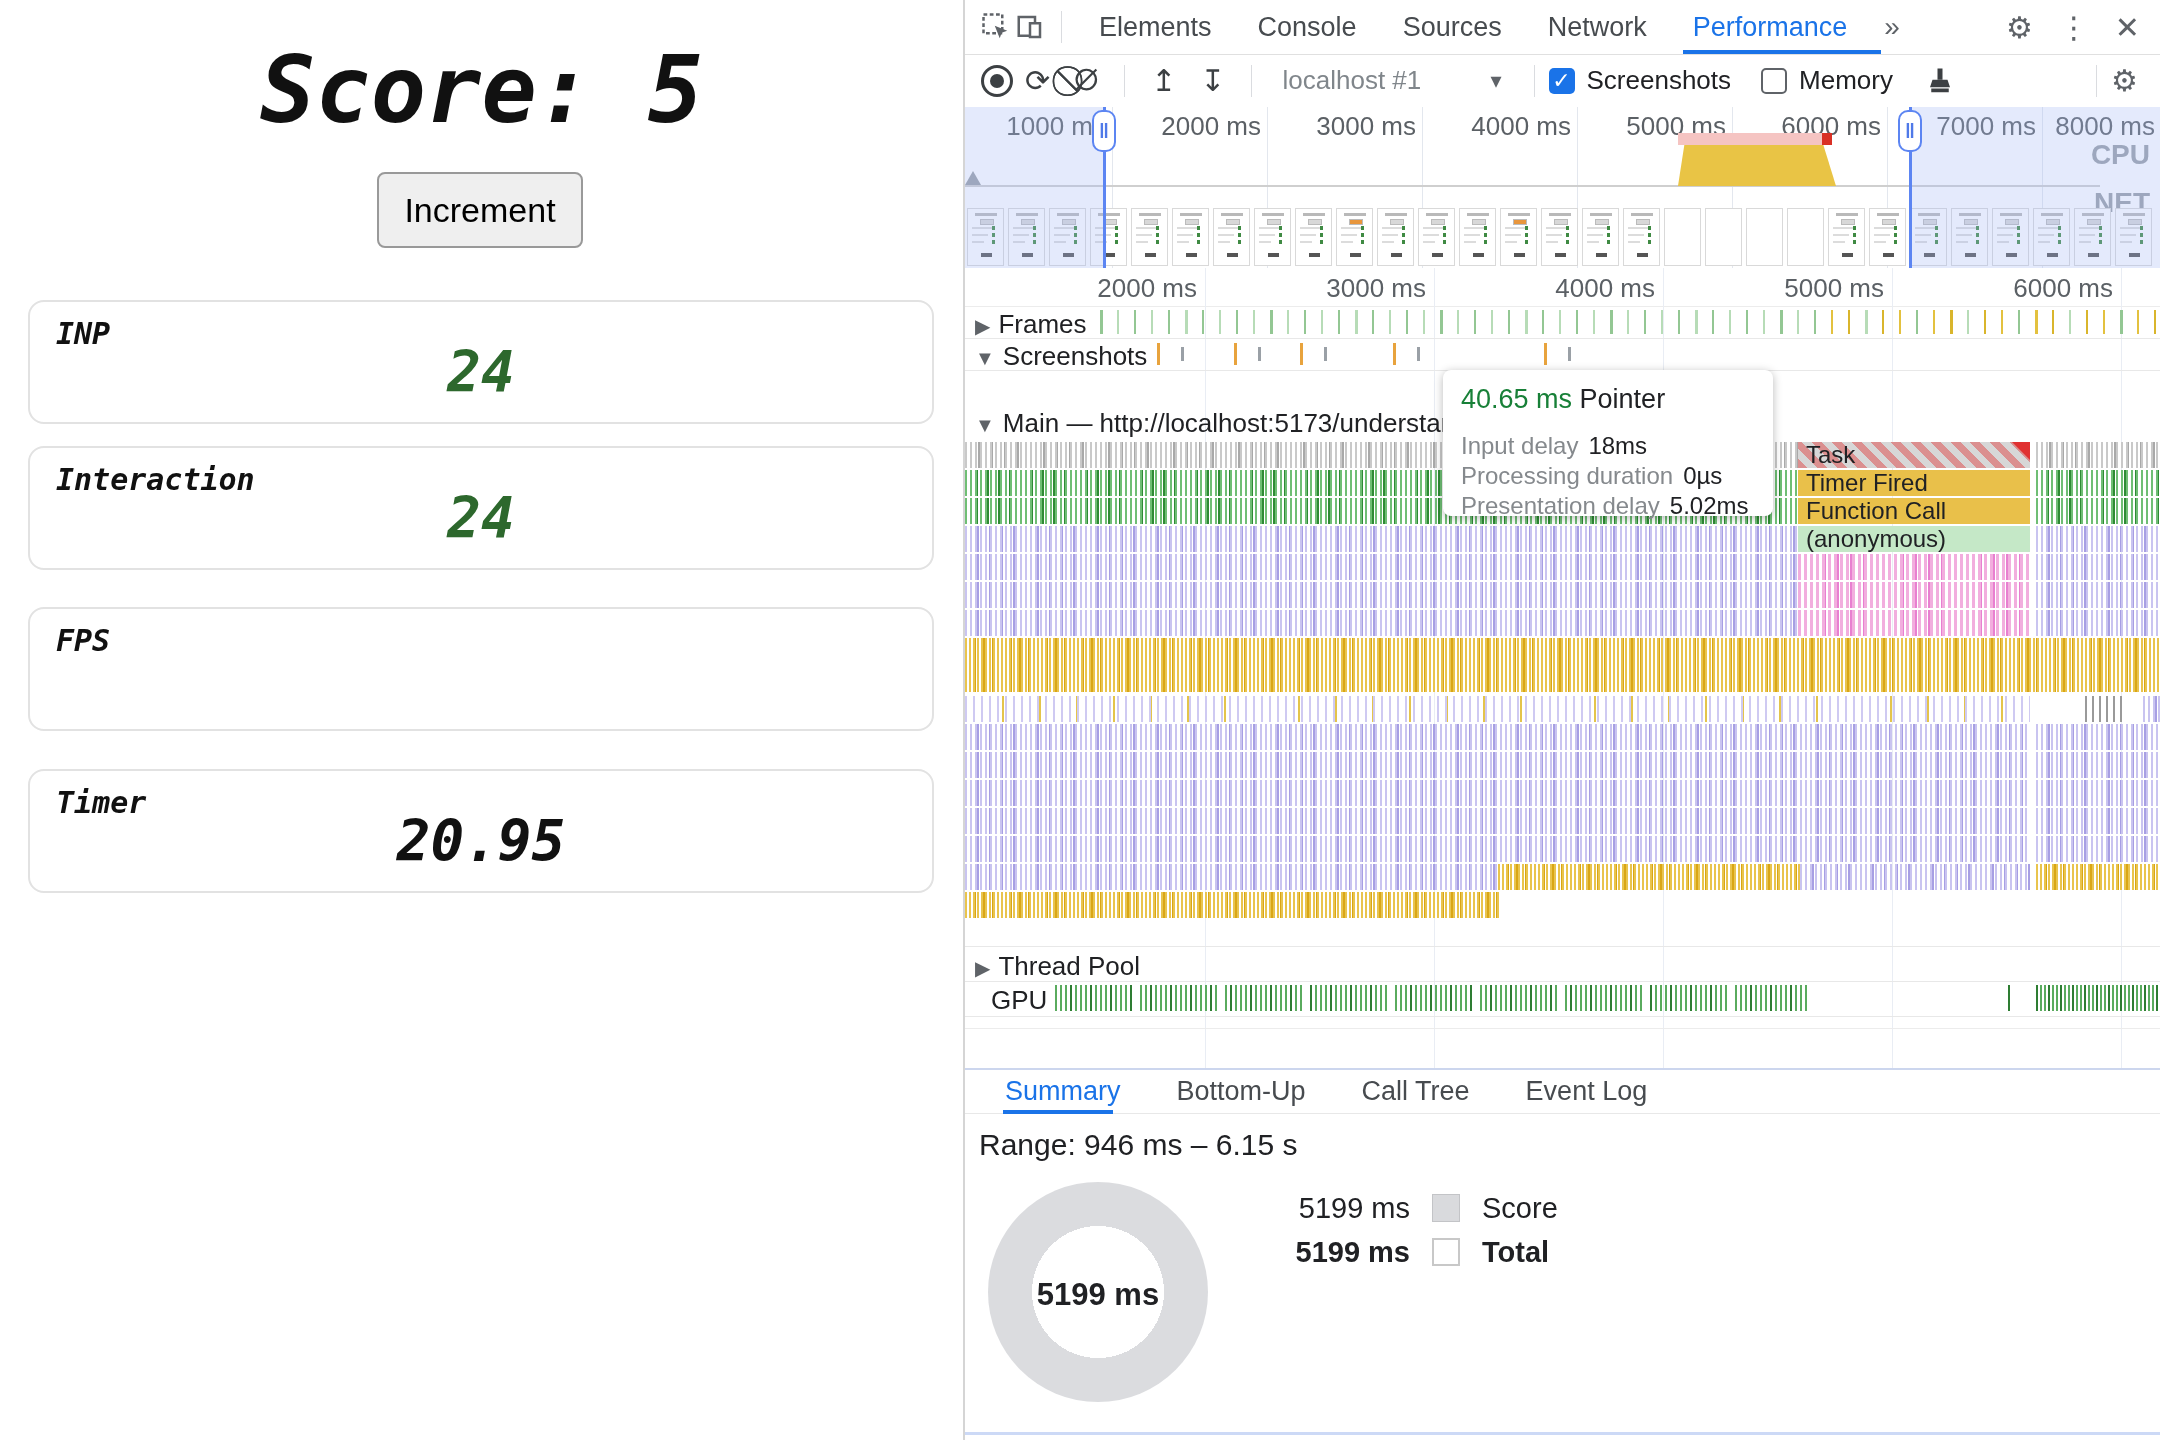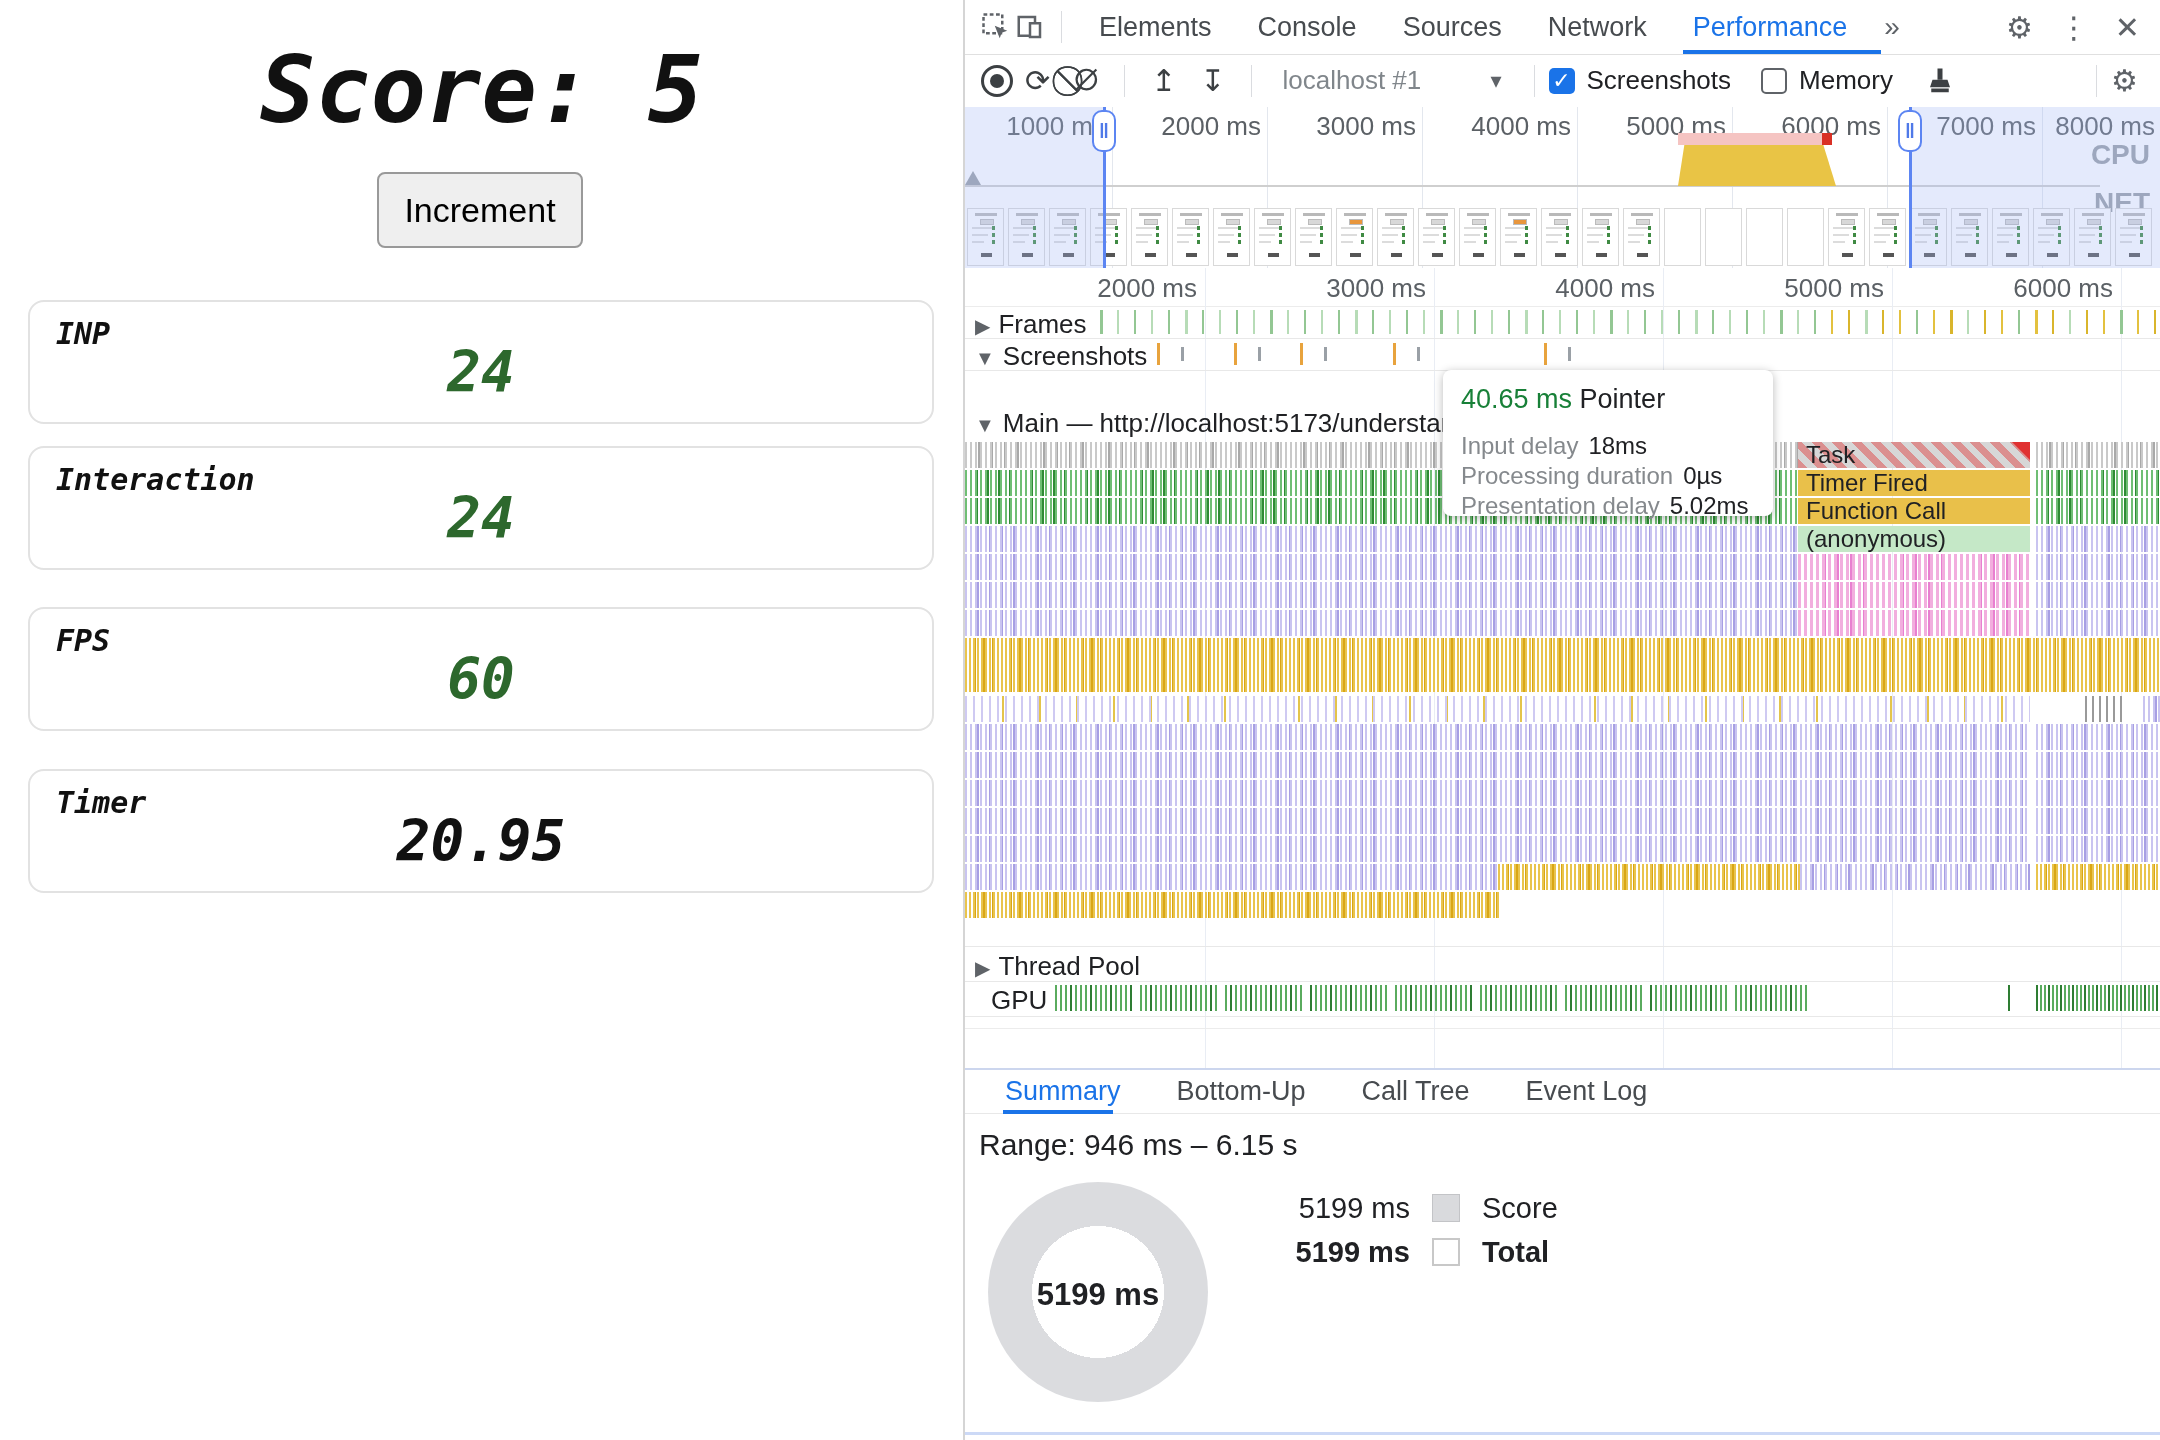--- a/index.html
+++ b/index.html
@@ -111,21 +111,20 @@
     <div class="card" style="top:300px">
       <div class="clabel">INP</div>
       <div class="cvalue v-green">24</div>
     </div>
     <div class="card" style="top:446px">
       <div class="clabel">Interaction</div>
       <div class="cvalue v-green">24</div>
     </div>
     <div class="card" style="top:607px">
       <div class="clabel">FPS</div>
-      <div class="cvalue v-green">60</div>
     </div>
     <div class="card" style="top:769px">
       <div class="clabel">Timer</div>
       <div class="cvalue v-black">20.95</div>
     </div>
   </div>
 
   <div id="dt">
 
     <div id="dt-tabbar">

